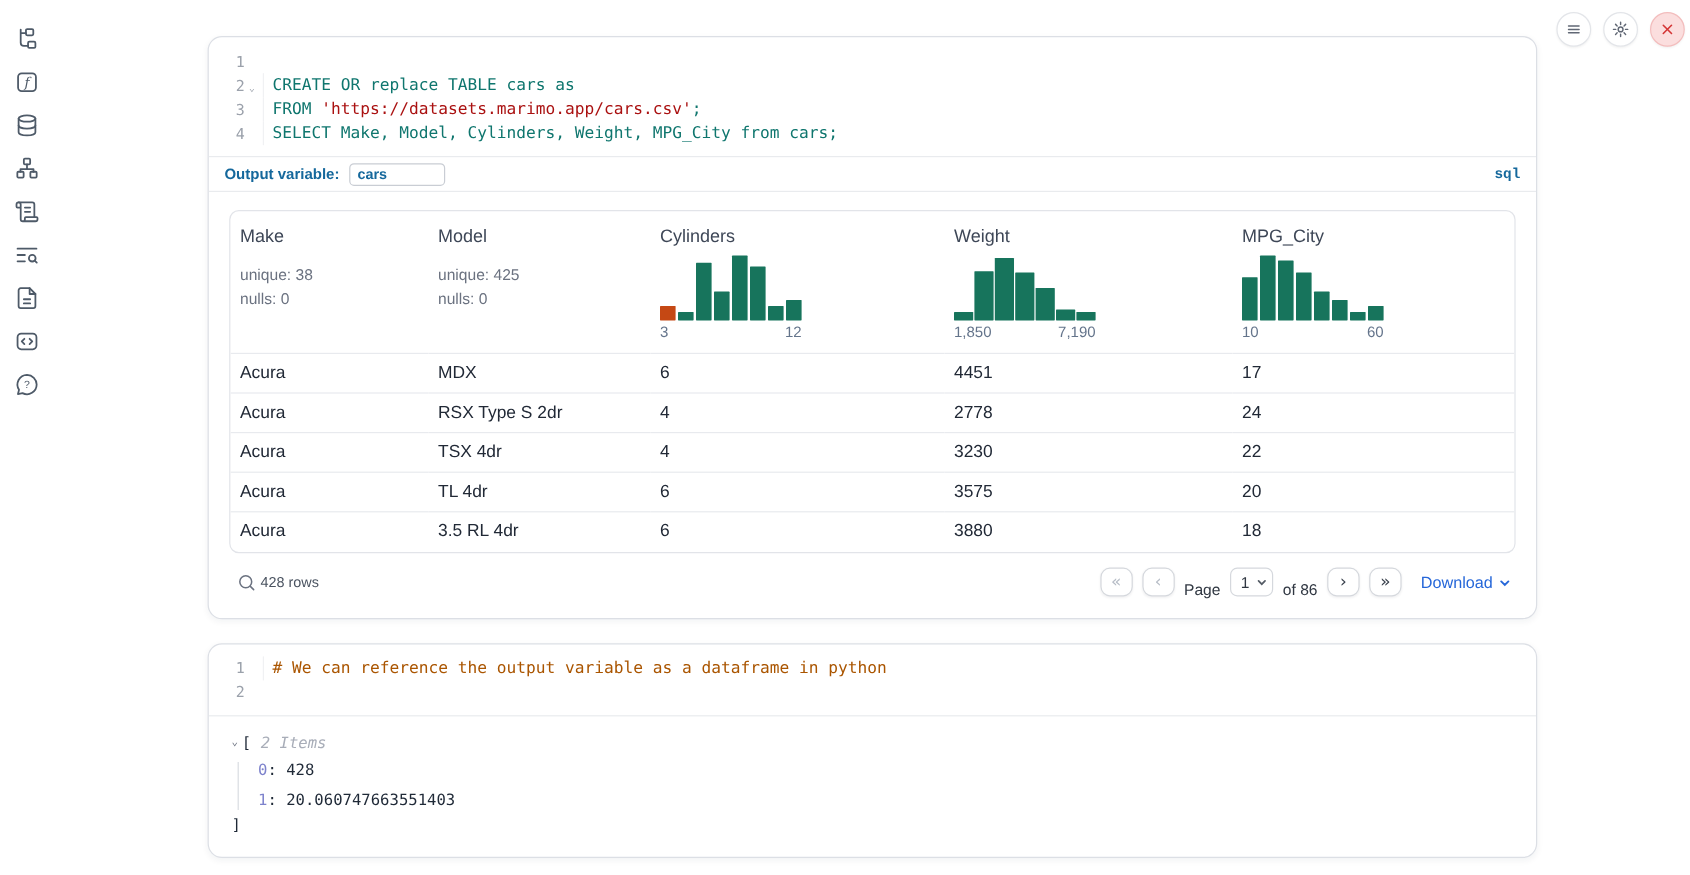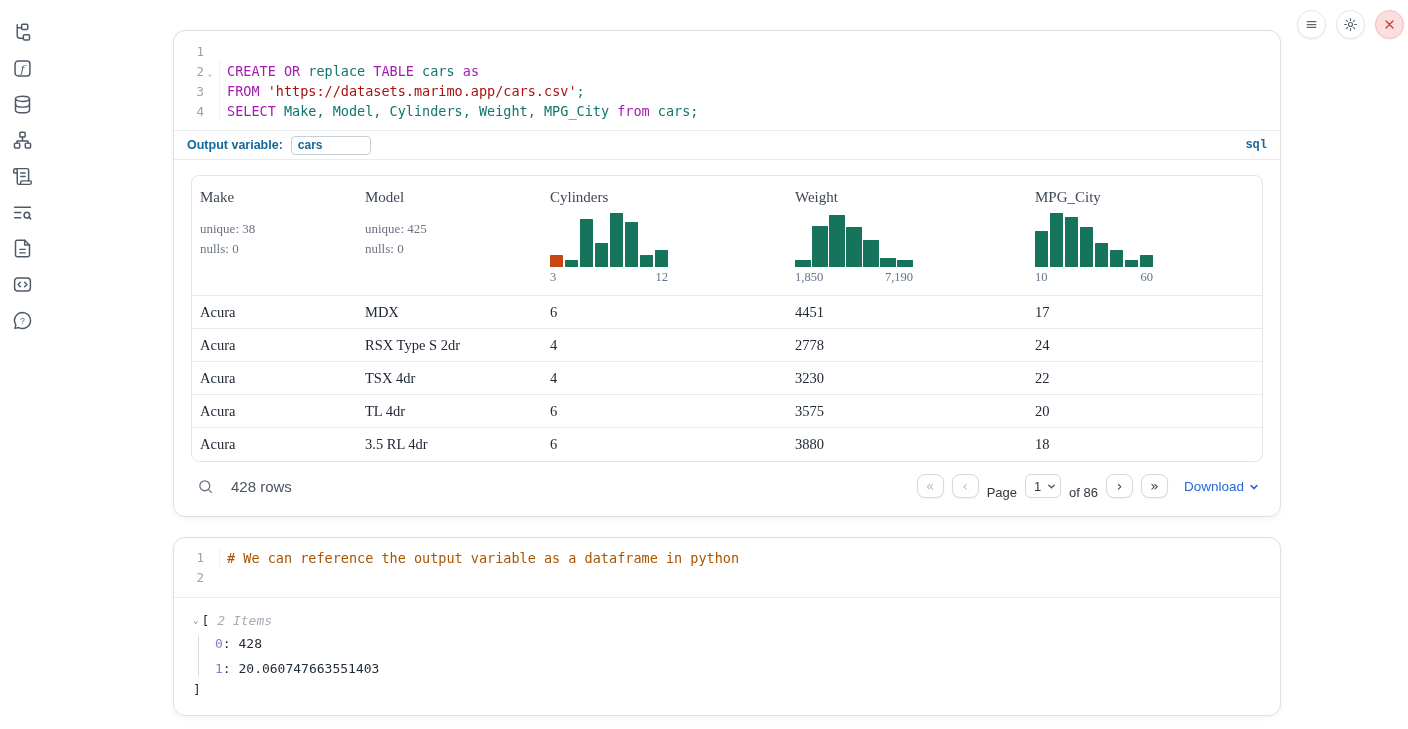--- a/index.html
+++ b/index.html
@@ -22,48 +22,48 @@
   .cell { border:1px solid #dcdfe5; border-radius:12px; background:#fff; box-shadow:0 2px 5px rgba(20,30,50,.05); overflow:hidden; }
   .cell-sql { margin-top:30px; }
   .cell-py  { margin-top:20px; }
 
   
   .code-area { padding:10px 0 9px 0; }
   .code-line { display:flex; height:20px; align-items:center; font-family:"DejaVu Sans Mono", monospace; font-size:13.5px; }
   .gutter { width:30px; flex:none; text-align:right; color:#9ba1ab; font-size:12.5px; }
   .fold-slot { width:12px; flex:none; text-align:center; color:#9ba1ab; font-size:8px; padding-top:4px; }
   .code-text { padding-left:7px; white-space:pre; border-left:1px solid #f0f1f3; margin-left:3px; align-self:stretch; display:flex; align-items:center; }
-  .tk-cm { color:#aa5500; } .tk-kw { color:#a21caf; } .tk-st { color:#aa1111; } .tk-pl { color:#0f766e; }
+  .tk-cm { color:#aa5500; } .tk-kw { color:#0f766e; } .tk-st { color:#aa1111; } .tk-pl { color:#0f766e; }
 
   .divider { border-top:1px solid #e9ebee; }
 
   
   .cell-footer { height:28px; display:flex; align-items:center; padding:0 13px;justify-content:space-between; }
   .outvar-label { font-size:12.5px; font-weight:bold; color:#15689c; }
   .outvar-input { margin-left:8px; width:80px; height:19px; border:1px solid #c9cdd4; border-radius:4px; font-family:"Liberation Sans",sans-serif; font-size:12px; font-weight:bold; color:#15689c; padding:0 6px; outline:none; }
   .lang-label { margin-left:auto; font-size:12px; font-weight:bold; color:#15689c; cursor:pointer;font-family:Liberation Mono, monospace; }
 
   
   .output-area { padding:15px 17px 16px 17px; }
   .data-box { border:1px solid #e2e4e9; border-radius:8px; overflow:hidden; }
-  table.grid { width:100%; border-collapse:collapse; table-layout:fixed;font-family:Liberation Serif, serif; }
+  table.grid { width:100%; border-collapse:collapse; table-layout:fixed; }
   table.grid col.c1{width:165px;} table.grid col.c2{width:185px;} table.grid col.c3{width:245px;} table.grid col.c4{width:240px;} table.grid col.c5{width:auto;}
   table.grid th { text-align:left; vertical-align:top; padding:13px 8px 10px 8px; font-weight:normal; }
   .col-label { font-size:15px; color:#3e4757; }
   .col-stats { margin-top:13px; font-size:13px; color:#6b7280; line-height:1.5; }
   .hist { margin-top:5px; width:118px; height:56px; display:flex; align-items:flex-end; gap:1.5px; }
   .hist .bar { flex:1; border-radius:0.5px; }
   .axis { width:118px; display:flex; justify-content:space-between; font-size:12.5px; color:#64748b; margin-top:3px; }
   table.grid td { border-top:1px solid #e8eaee; padding:0 8px; height:33px; font-size:14.5px; color:#212936; }
 
   
   .table-footer { display:flex; align-items:center; margin-top:11px; padding:0 4px 0 6px; }
   .search-icon { color:#6b7280; display:flex; cursor:pointer; }
   .search-icon svg { width:17px; height:17px; }
-  .row-count { margin-left:17px; font-size:15px; color:#4a5360; }
+  .row-count { margin-left:3px; font-size:12px; color:#4a5360; }
   .pager { margin-left:auto; display:flex; align-items:center; gap:8px; }
   .pg { min-width:27px; height:24px; border:1px solid #d5d8dd; border-radius:8px; background:#fff; box-shadow:0 1px 2px rgba(16,24,40,.06); font-size:14px; line-height:1; color:#39404c; display:flex; align-items:center; justify-content:center; cursor:pointer; font-family:"DejaVu Sans",sans-serif; }
   .pg.disabled { color:#b6bcc6; }
   .pg-label { font-size:13px; color:#303742;margin-top:12px; }
   .select-wrap { position:relative; display:flex; align-items:center; }
   .select-wrap select { appearance:none; -webkit-appearance:none; height:24px; border:1px solid #d5d8dd; border-radius:6px; background:#fff; font-size:13px; color:#303742; padding:0 18px 0 8px; outline:none; }
   .select-wrap svg { position:absolute; right:5px; width:9px; height:9px; color:#555c66; pointer-events:none; }
   .download { margin-left:16px; display:flex; align-items:center; gap:5px; border:none; background:none; color:#2667d9; font-size:13.5px; font-family:"Liberation Sans",sans-serif; cursor:pointer; }
   .download svg { width:10px; height:10px; margin-top:2px; }
 

